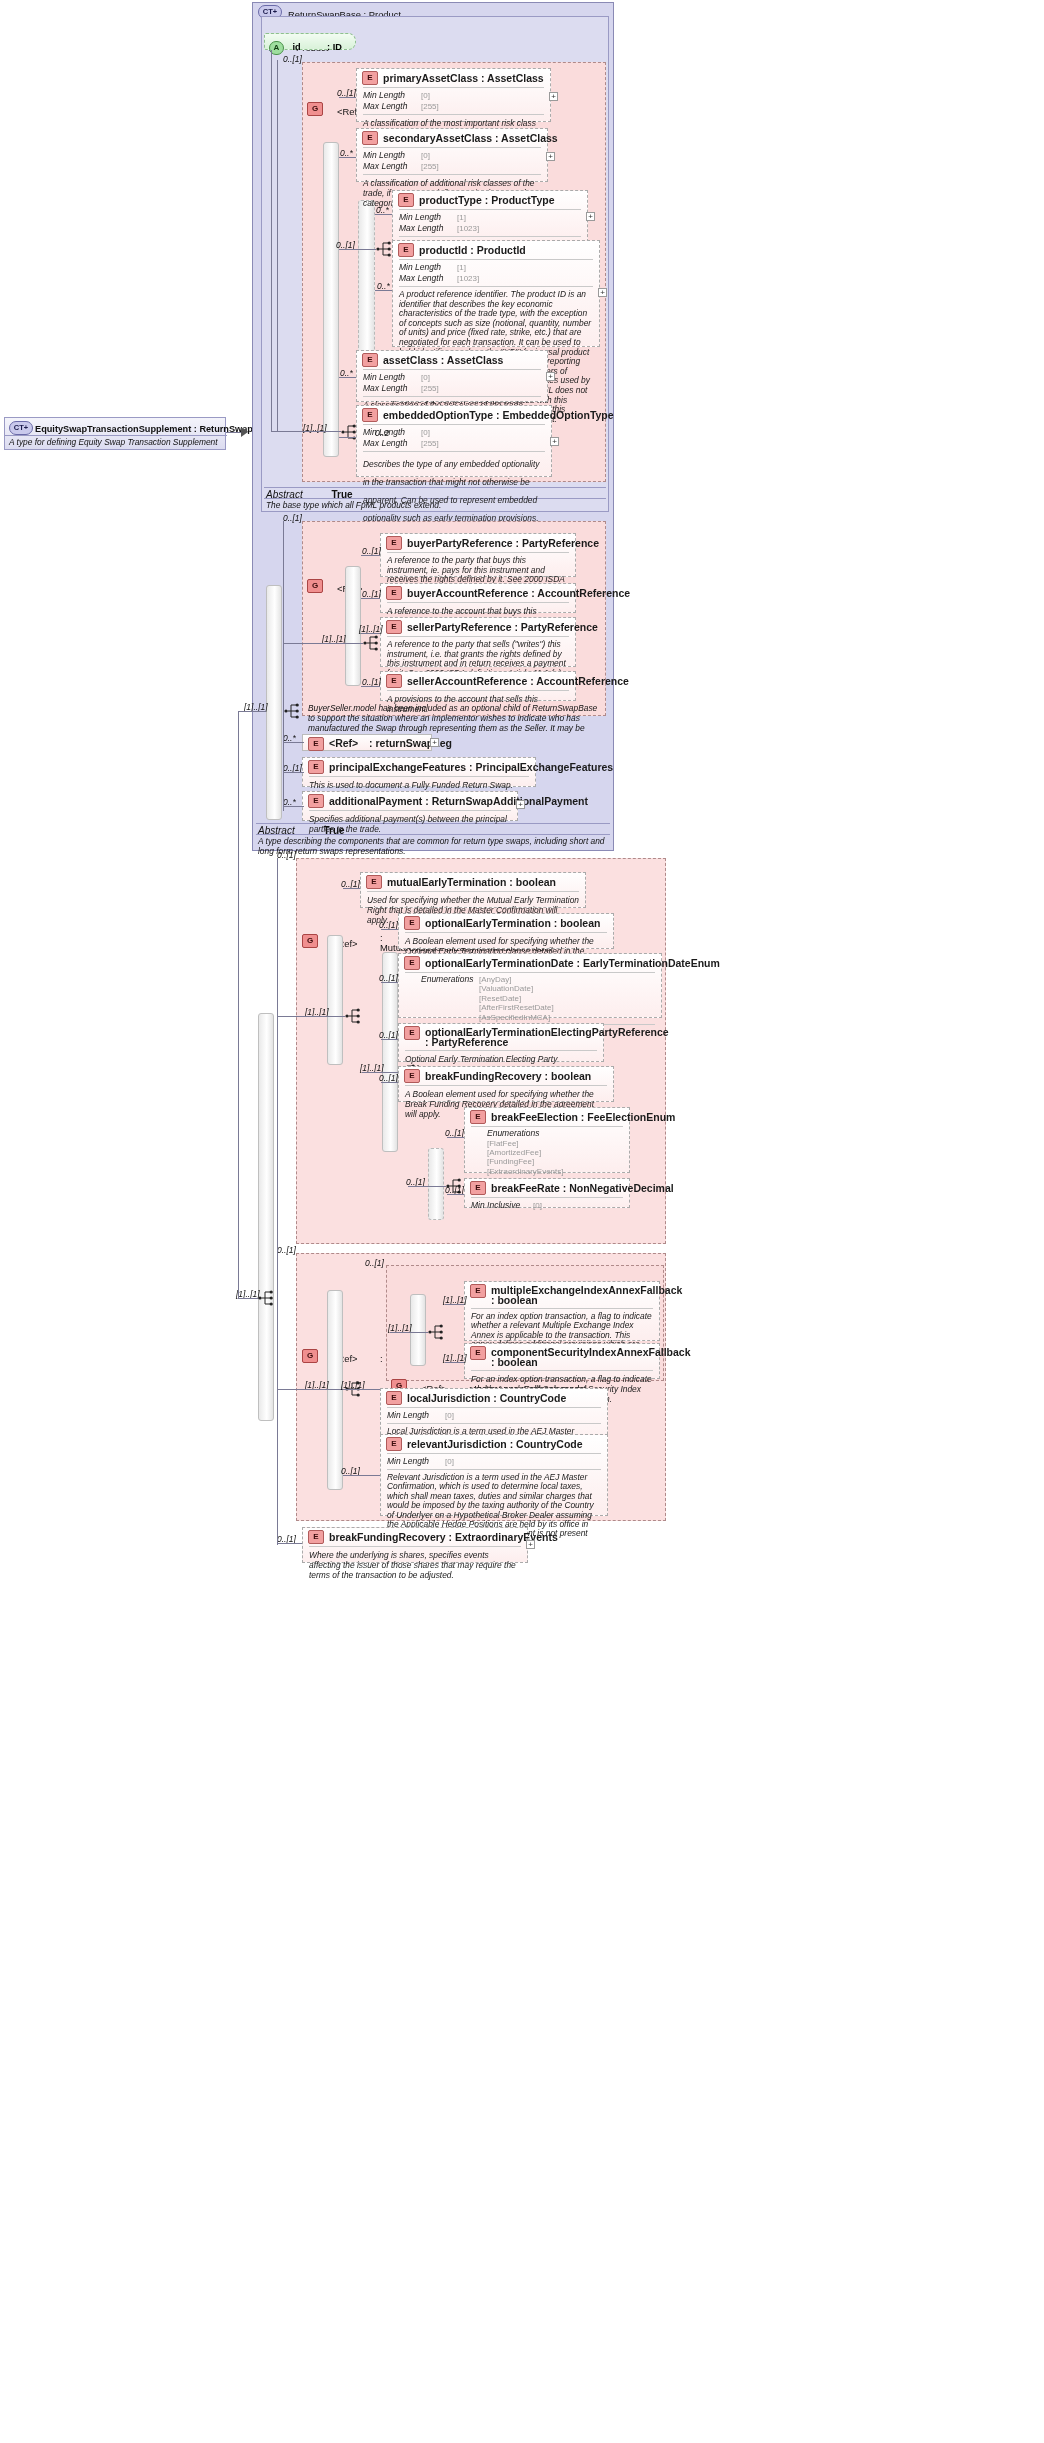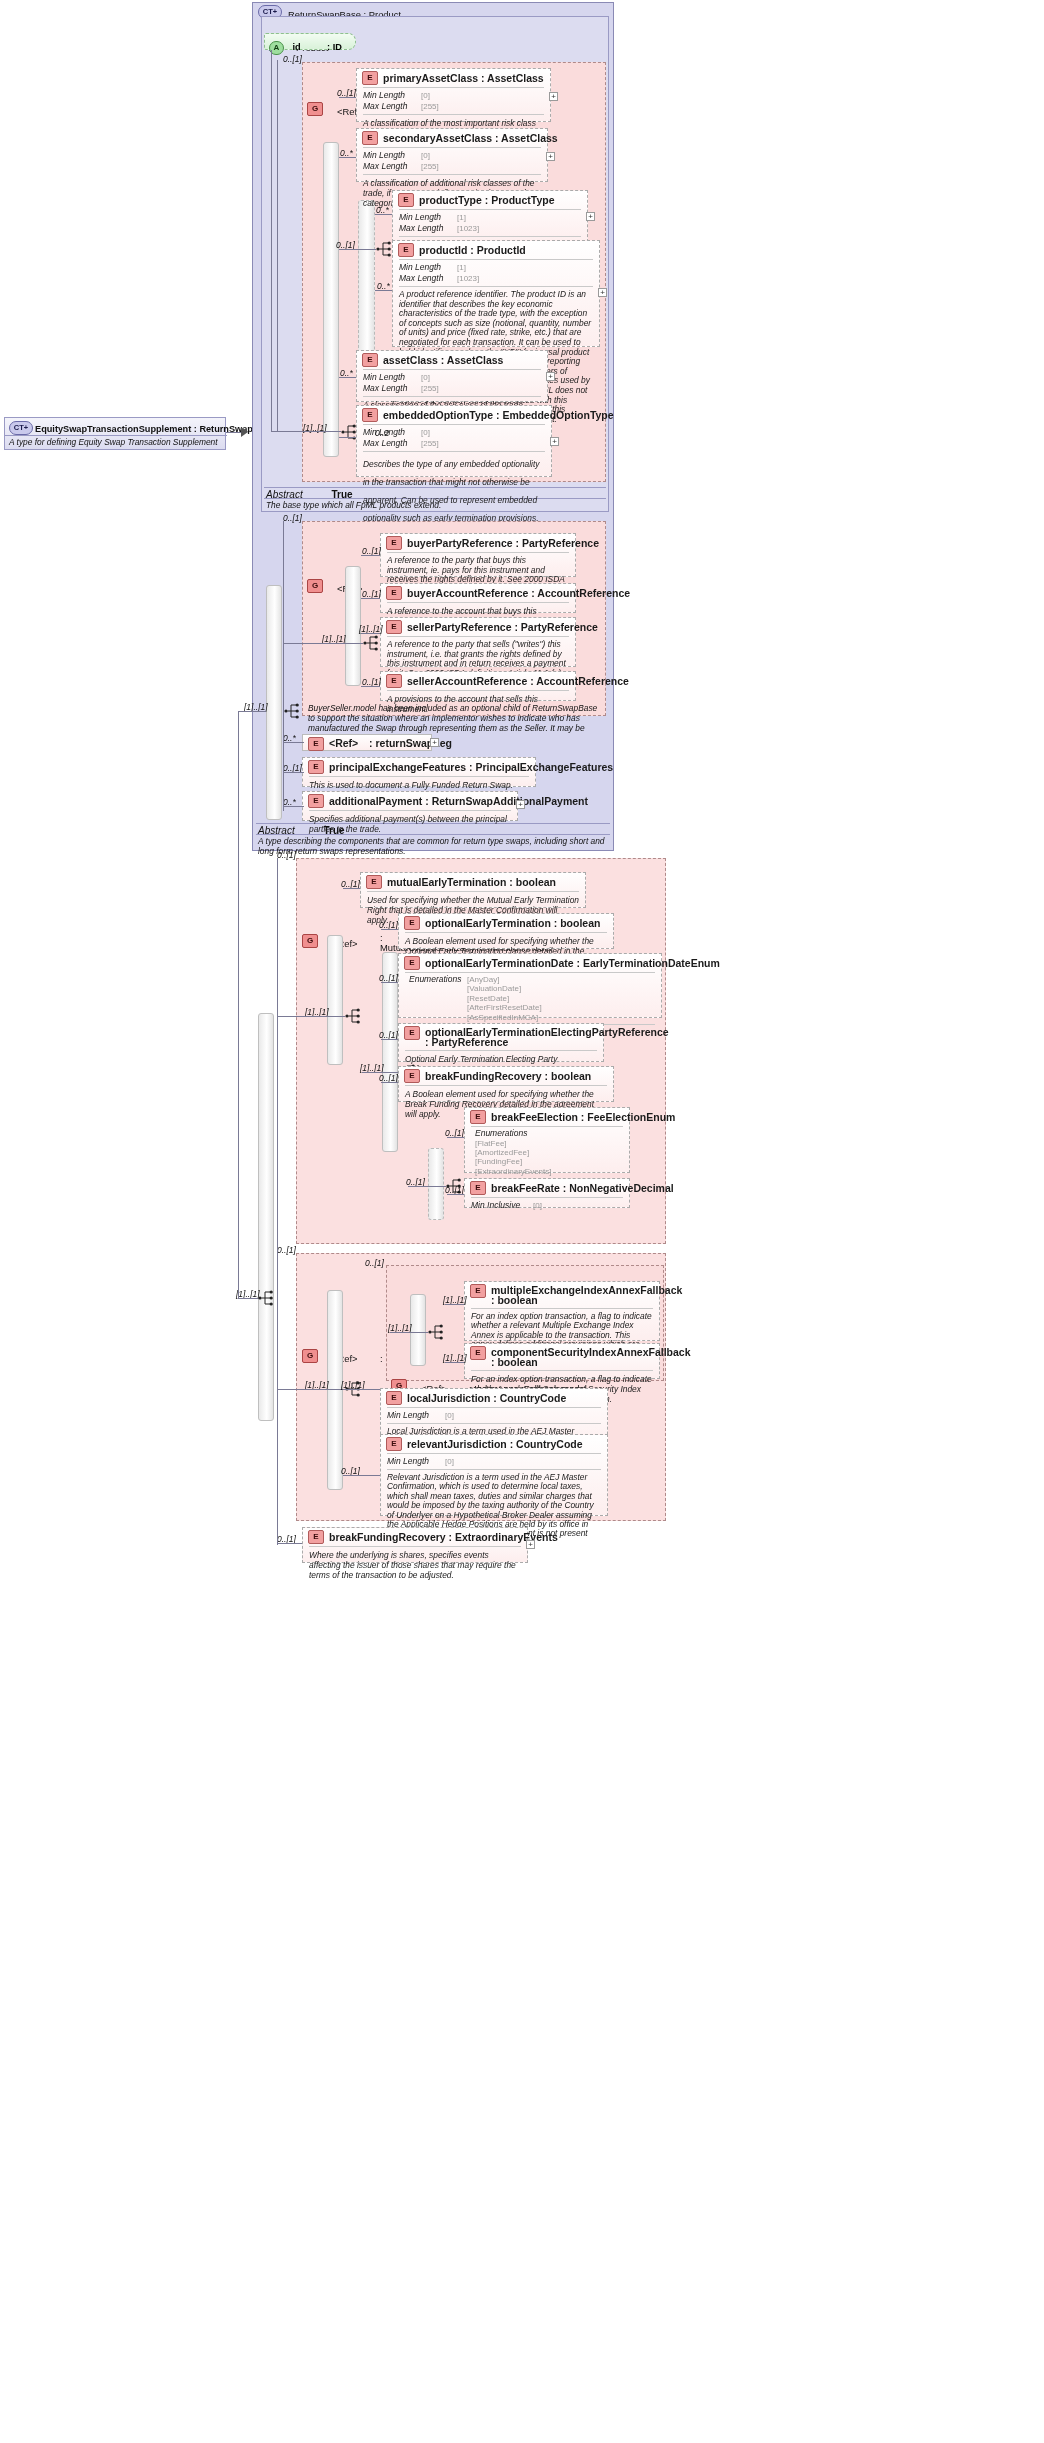--- a/index.html
+++ b/index.html
@@ -59,21 +59,21 @@
   .abstract{font-size:10px;color:#111;}
   .abstract .lbl{font-style:italic;}
   .abstract .val{font-weight:bold;margin-left:26px;}
   .notetext{font-size:8.4px;font-style:italic;color:#111;line-height:10.2px;}
 
   
   .plus{position:absolute;width:9px;height:9px;border:1px solid #9a9a9a;background:#fff;
         font-size:8px;line-height:7px;text-align:center;color:#333;font-family:"Liberation Sans",sans-serif;}
 
   
-  .enums{padding:2px 10px;font-size:8.5px;font-style:italic;color:#222;line-height:9.6px;}
+  .enums{padding:2px 22px;font-size:8.5px;font-style:italic;color:#222;line-height:9.6px;}
   .enums .ename{display:inline-block;min-width:58px;vertical-align:top;}
   .enums .evals{display:inline-block;color:#9a9a9a;font-style:normal;font-size:8px;vertical-align:top;}
   .enums .evals div{line-height:9.4px;}
 
   
   .root-box{border:1px solid #9a9ac4;background:linear-gradient(180deg,#f4f4fb 0%,#dcdcf0 100%);}
   .root-title{font-size:10.5px;font-weight:bold;color:#111;padding:4px 4px 4px 30px;position:relative;line-height:12px;white-space:nowrap;}
 </style>
 </head>
 <body>

